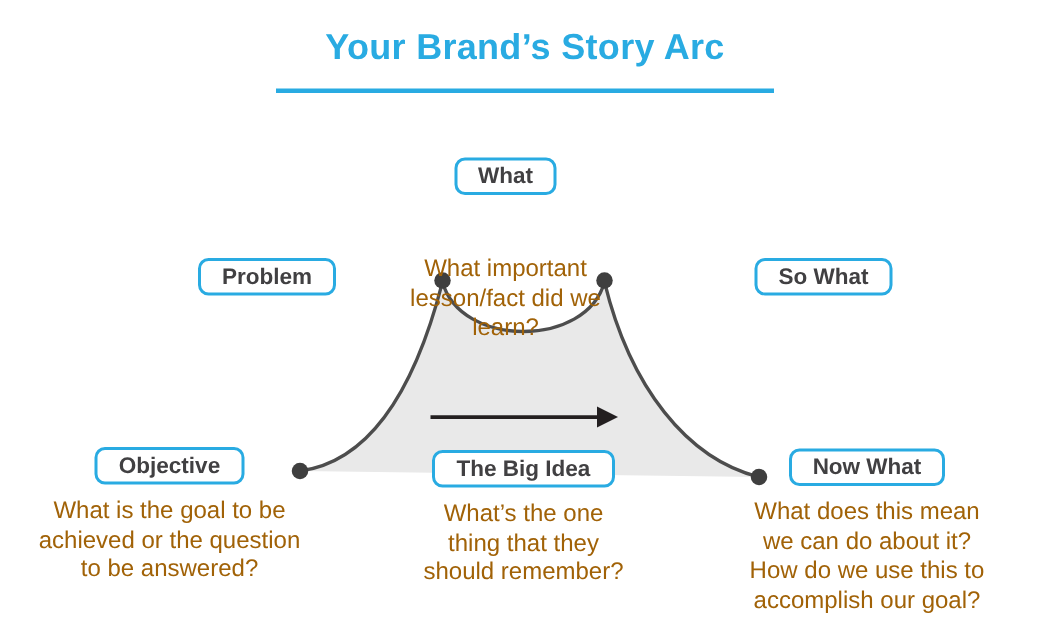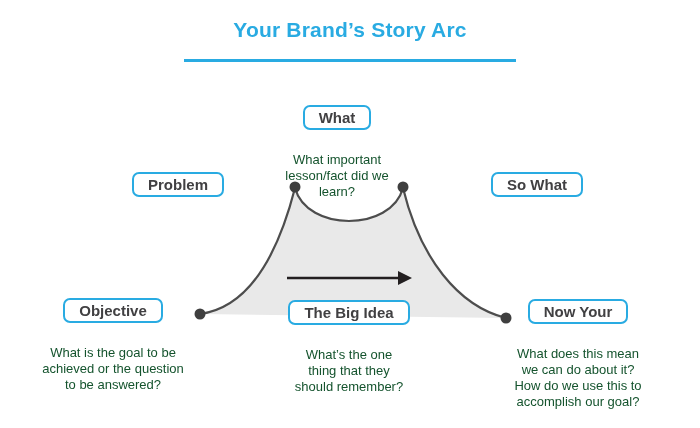--- a/index.html
+++ b/index.html
@@ -15,21 +15,21 @@
     background: #ffffff;
     overflow: hidden;
   }
   .title {
     position: absolute;
     top: 18px;
     left: 0;
     width: 700px;
     margin: 0;
     text-align: center;
-    font-size: 21px;
+    font-size: 24px;
     font-weight: bold;
     color: #29abe2;
     letter-spacing: 0.2px;
   }
   .title-underline {
     position: absolute;
     top: 59px;
     left: 184px;
     width: 332px;
     height: 3px;
@@ -54,30 +54,30 @@
     background: #ffffff;
     border: 2px solid #29abe2;
     border-radius: 7px;
     padding: 2px 14px;
     font-size: 15px;
     font-weight: bold;
     color: #414042;
     white-space: nowrap;
   }
   .desc {
-    margin-top: 22px;
-    font-size: 13px;
+    margin-top: 8px;
+    font-size: 16px;
     line-height: 1.22;
-    color: #14532d;
+    color: #a16207;
     white-space: pre-line;
   }
   
-  .node-what      { left: 252px; top: 105px; width: 170px; }
+  .node-what      { left: 252px; top: 105px; width: 170px; gap: 32px; }
   .node-problem   { left: 83px;  top: 172px; width: 190px; }
-  .node-sowhat    { left: 436px; top: 172px; width: 202px; gap: 45px; }
+  .node-sowhat    { left: 448px; top: 172px; width: 202px; gap: 45px; }
   .node-objective { left: 20px;  top: 298px; width: 186px; }
   .node-bigidea   { left: 262px; top: 300px; width: 174px; }
   .node-nowwhat   { left: 482px; top: 299px; width: 192px; }
 </style>
 </head>
 <body>
 
 <div class="canvas">
 
   <h1 class="title">Your Brand’s Story Arc</h1>
@@ -130,20 +130,20 @@
   </div>
 
   <div class="node node-objective">
     <div class="pill">Objective</div>
     <div class="desc">What is the goal to be
 achieved or the question
 to be answered?</div>
   </div>
 
   <div class="node node-nowwhat">
-    <div class="pill">Now Your</div>
+    <div class="pill">Now What</div>
     <div class="desc">What does this mean
 we can do about it?
 How do we use this to
 accomplish our goal?</div>
   </div>
 
 </div>
 
 </body></html>

